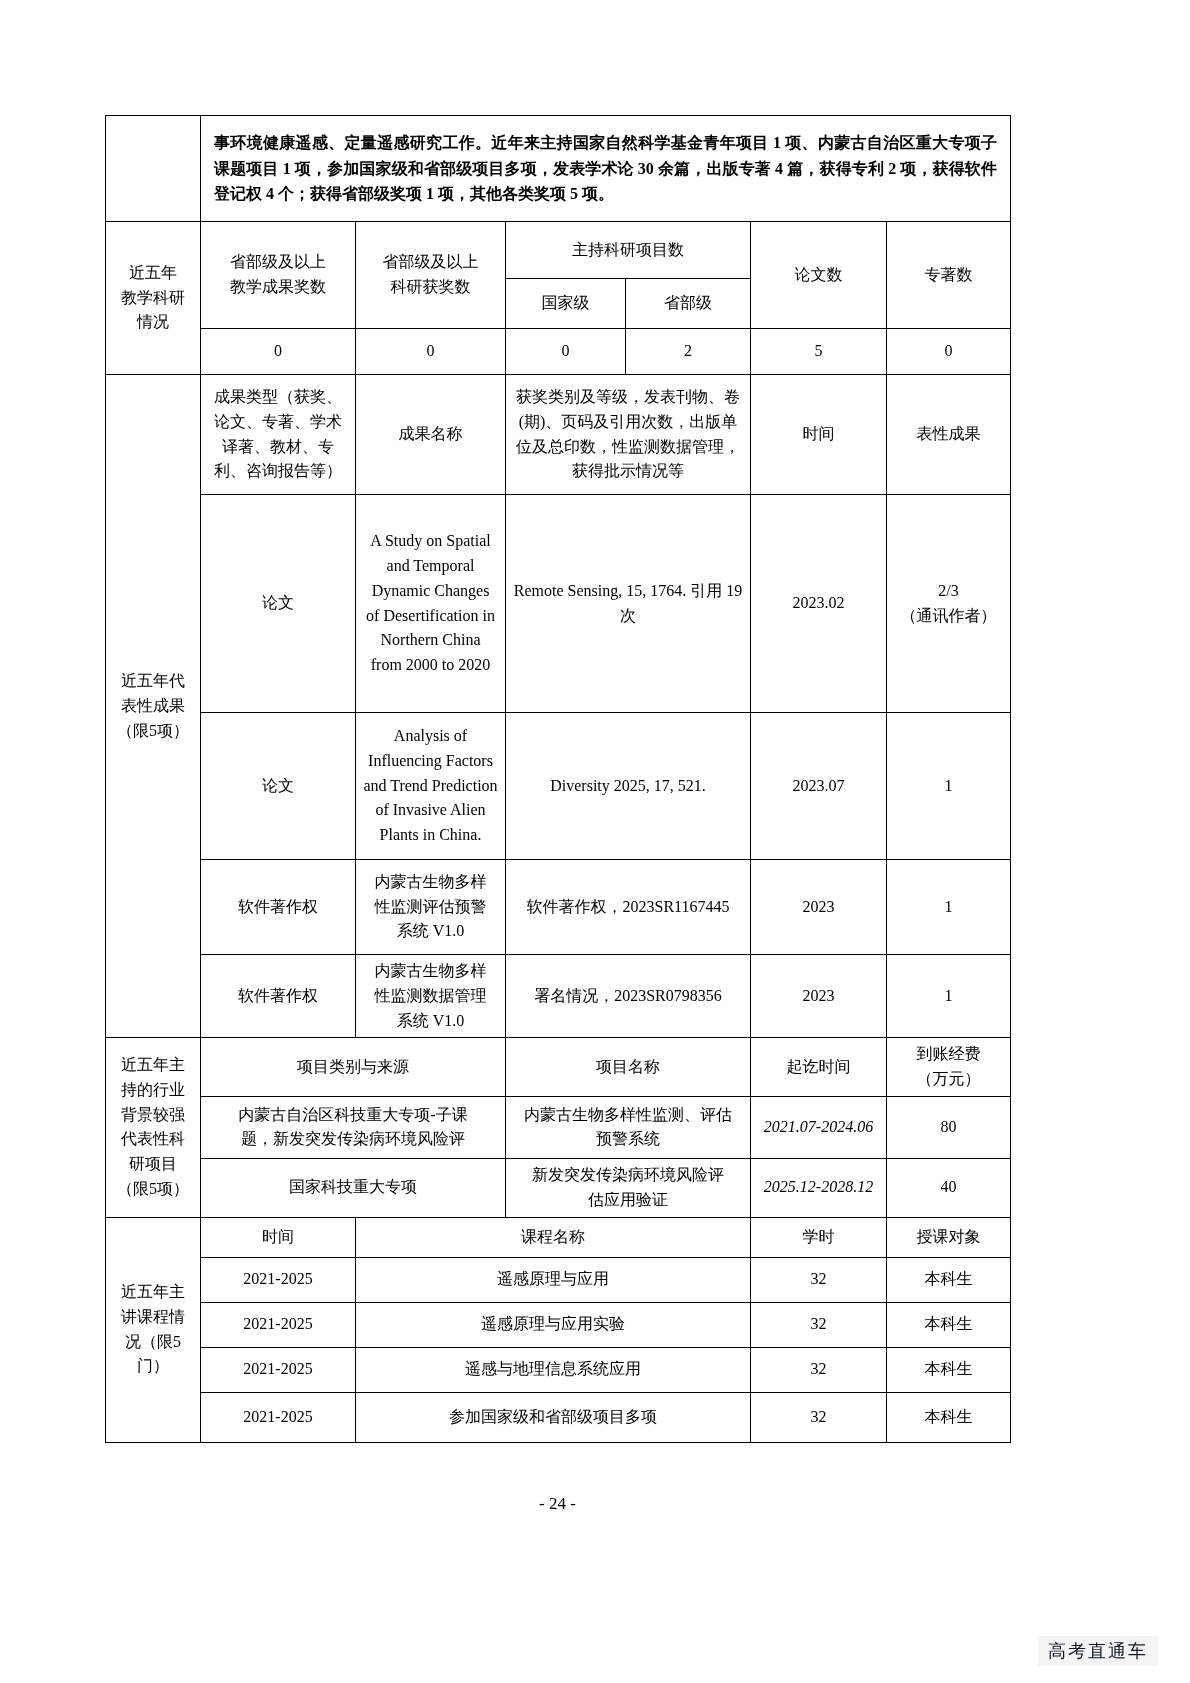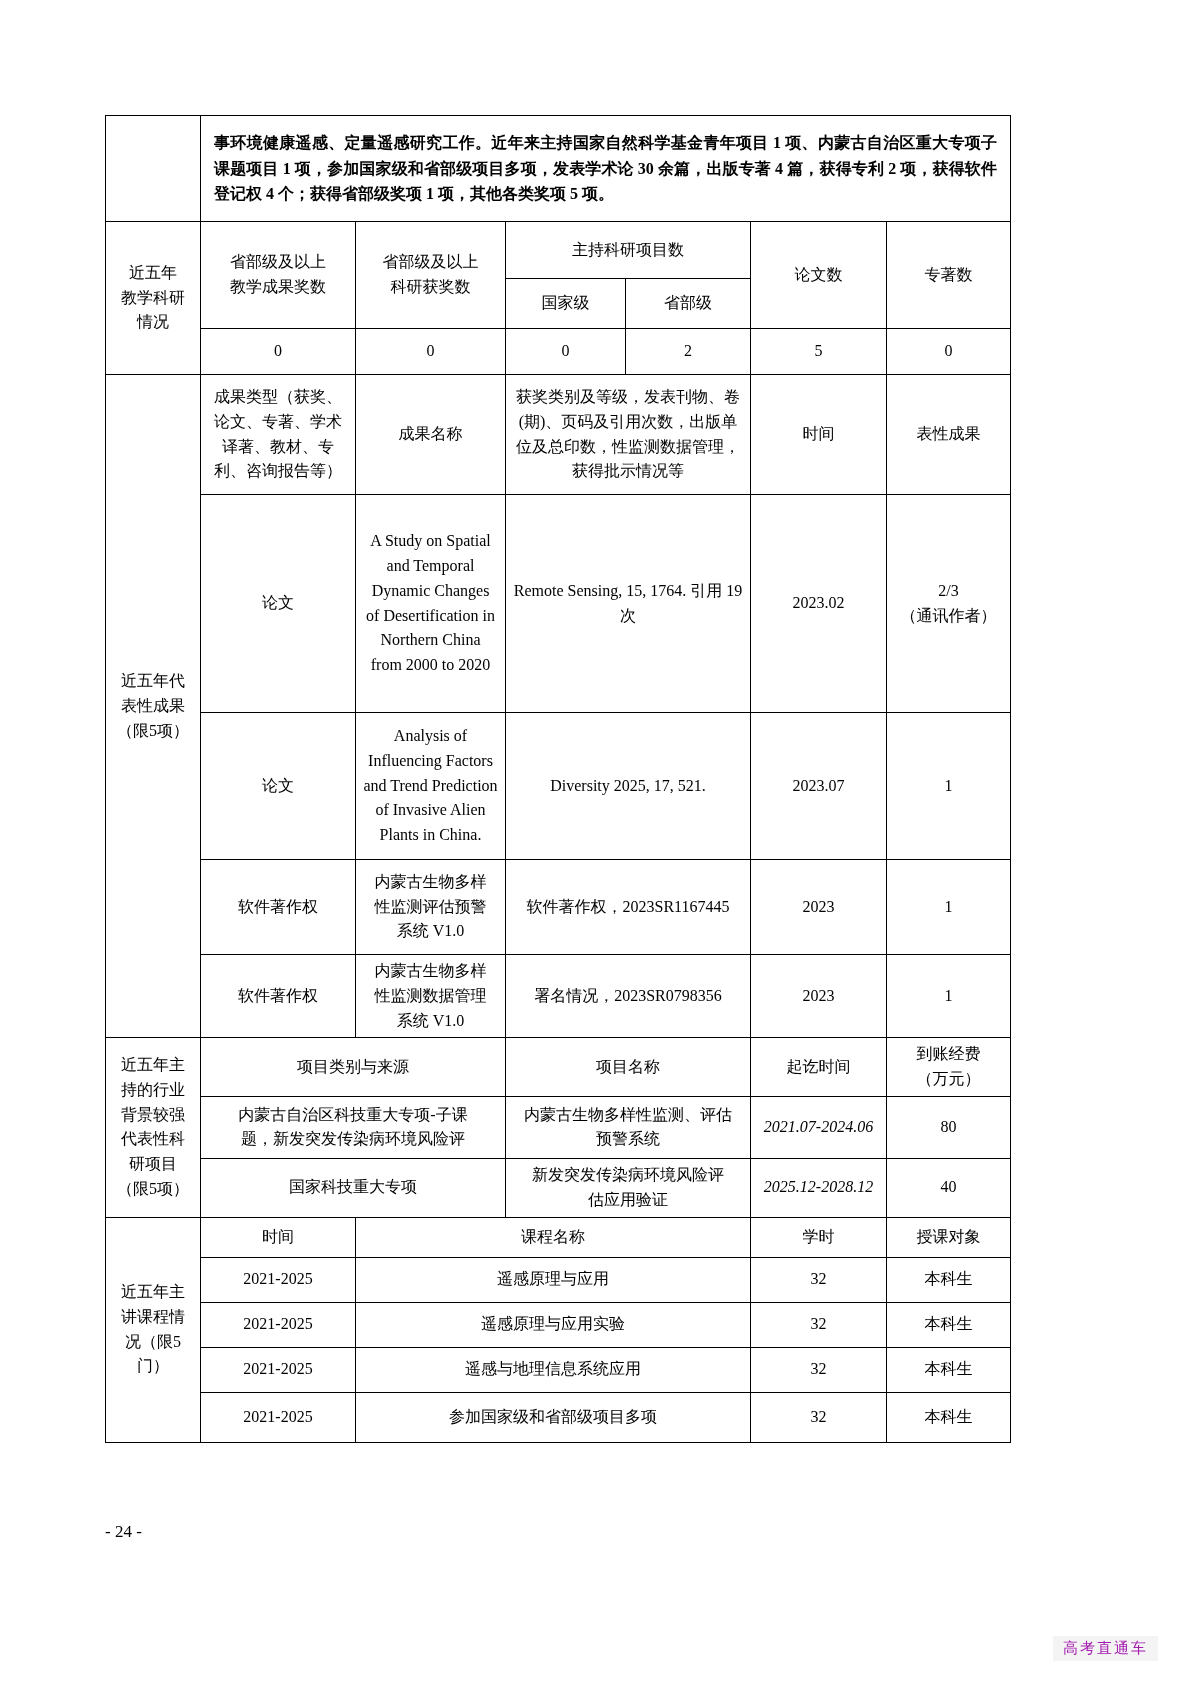--- a/index.html
+++ b/index.html
@@ -37,25 +37,25 @@
     padding: 8px 13px;
     font-weight: bold;
   }
   .main-table td.rowhead {
     padding: 4px 5px;
   }
   .main-table td.break-all { word-break: break-all; font-style: italic; }
 
   .page-number {
     position: absolute; left: 105px; top: 1494px; width: 905px;
-    font-size: 17px; margin-top: 28px;
+    text-align: center; font-size: 17px;
   }
   .watermark {
     position: absolute; right: 32px; top: 1636px;
-    font-size: 15px; color: #a21caf; letter-spacing: 2px;
+    font-size: 18px; color: #0f172a; letter-spacing: 2px;
     font-family: "Liberation Sans", "DejaVu Sans", sans-serif;
     background: #f4f4f4;
     padding: 3px 10px;
   }
 </style>
 </head>
 <body>
 
 <div class="page">
 

